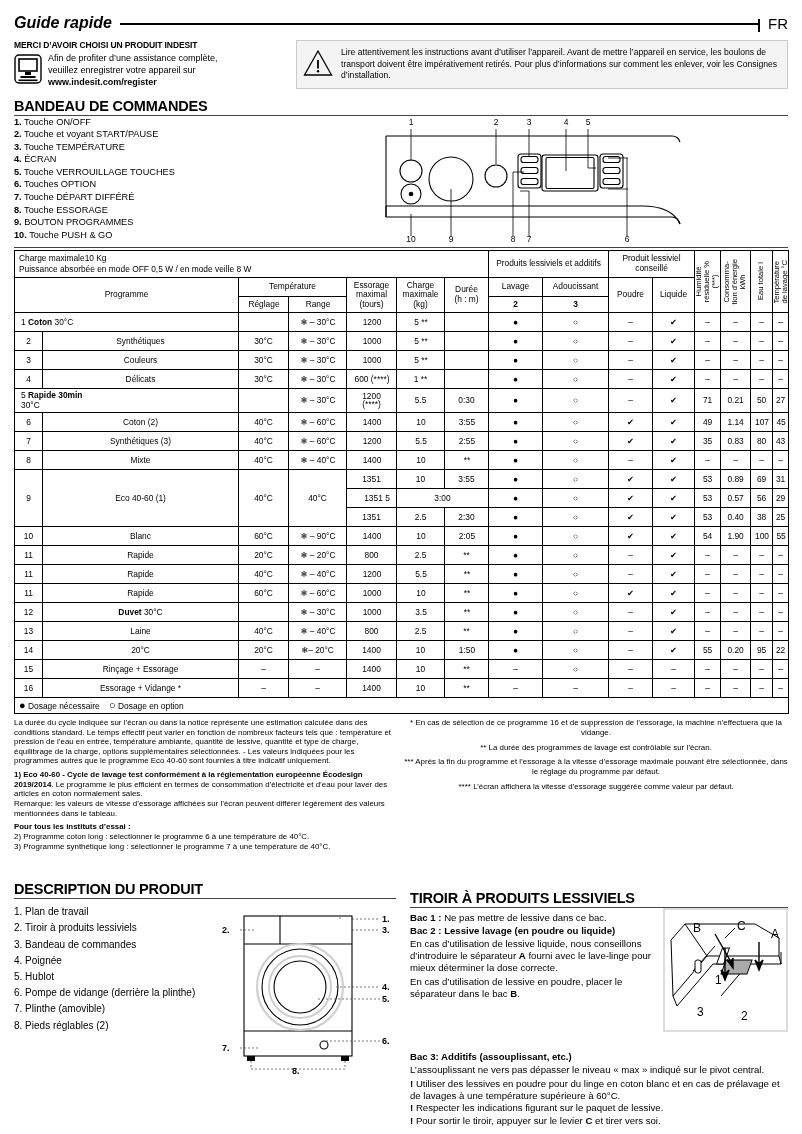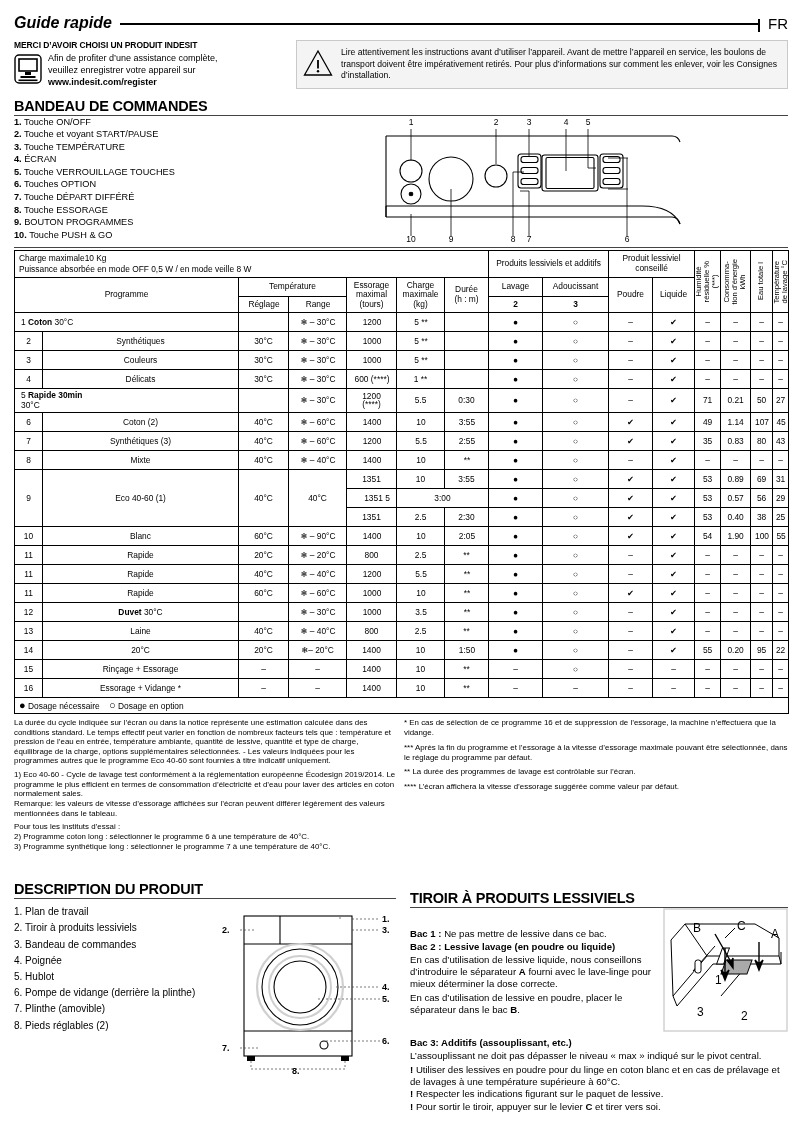--- a/index.html
+++ b/index.html
@@ -60,39 +60,39 @@
   .dot { font-size:11px; line-height:1; }
   .circ { font-size:11px; line-height:1; }
   .chk { font-size:10px; line-height:1; }
   .lname { text-align:left !important; padding-left:6px !important; }
   .lpad { text-align:right; padding-left:2px !important;margin-top:48px;}
   .legend td { text-align:left !important; font-size:9px; padding:2px 4px !important; }
 
   
   .notes { display:flex; gap:8px; margin-top:4px; }
   .notes-l { width:382px; font-size:7.9px; line-height:1.22; }
-  .notes-r { flex:1; font-size:7.9px; line-height:1.3; }
+  .notes-r { flex:1; font-size:7.9px; line-height:1.3;text-align:center; }
   .notes-l p, .notes-r p { margin:0 0 4px 0; }
-  .notes b { font-weight:normal; }
+  .notes b { font-weight:bold; }
   .ast { font-size:8px; }
 
   
   .bottom { display:flex; gap:14px; margin-top:26px; }
   .bl { width:382px; }
   .br { flex:1; }
   .desc-list { margin-top:5px; }
   .desc-list li { list-style:none; font-size:10px; line-height:1.62; }
   .desc-flex { display:flex; }
   .desc-txt { width:200px; }
   .desc-img { flex:1; position:relative; }
 
   .drawer-txt { font-size:9.6px; line-height:1.28; margin-top:4px; }
   .drawer-txt b { font-weight:bold; }
   .drawer-flex { display:flex; gap:6px; }
-  .drawer-col { flex:1;margin-top:16px; }
+  .drawer-col { flex:1; }
   .drawer-pic { width:125px; flex:0 0 125px; }
   .bang { font-weight:bold; }
   .dr-list { margin-top:2px; font-size:9.6px; line-height:1.28; }
 </style>
 </head>
 <body>
 
 <div class="page">
 
   <div class="hdr">
@@ -638,22 +638,22 @@
         <span>Remarque: les valeurs de vitesse d’essorage affichées sur l’écran peuvent différer légèrement des valeurs mentionnées dans le tableau.</span>
       </p>
       <p>
         <b>Pour tous les instituts d’essai :</b><br>
         <span>2)  Programme coton long : sélectionner le programme 6 à une température de 40°C.</span><br>
         <span>3)  Programme synthétique long : sélectionner le programme 7 à une température de 40°C.</span>
       </p>
     </div>
     <div class="notes-r">
       <p><span class="ast">*</span> <span>En cas de sélection de ce programme 16 et de suppression de l’essorage, la machine n’effectuera que la vidange.</span></p>
+      <p><span class="ast">**</span> <span>La durée des programmes de lavage est contrôlable sur l’écran.</span></p>
       <p><span class="ast">***</span> <span>Après la fin du programme et l’essorage à la vitesse d’essorage maximale pouvant être sélectionnée, dans le réglage du programme par défaut.</span></p>
-      <p><span class="ast">**</span> <span>La durée des programmes de lavage est contrôlable sur l’écran.</span></p>
       <p><span class="ast">****</span> <span>L’écran affichera la vitesse d’essorage suggérée comme valeur par défaut.</span></p>
     </div>
   </div>
 
   <div class="bottom">
 
     <div class="bl">
       <div class="sec-title" style="margin-top:0">DESCRIPTION DU PRODUIT</div>
       <div class="sec-rule"></div>
       <div class="desc-flex">
@@ -755,23 +755,23 @@
               <text x="74" y="22">C</text>
               <text x="108" y="30">A</text>
               <text x="52" y="76">1</text>
               <text x="78" y="112">2</text>
               <text x="34" y="108">3</text>
             </g>
           </svg>
         </div>
       </div>
 
-      <div class="drawer-txt" style="margin-top:2px">
+      <div class="drawer-txt" style="margin-top:16px">
         <b>Bac 3: Additifs (assouplissant, etc.)</b><br>
-        <span>L’assouplissant ne doit pas dépasser le niveau « max » indiqué sur le pivot central.</span>
+        <span>L’assouplissant ne vers pas dépasser le niveau « max » indiqué sur le pivot central.</span>
       </div>
 
       <div class="dr-list">
         <div><span class="bang">!</span> <span>Utiliser des lessives en poudre pour du linge en coton blanc et en cas de prélavage et de lavages à une température supérieure à 60°C.</span></div>
         <div><span class="bang">!</span> <span>Respecter les indications figurant sur le paquet de lessive.</span></div>
         <div><span class="bang">!</span> <span>Pour sortir le tiroir, appuyer sur le levier </span><b>C</b><span> et tirer vers soi.</span></div>
       </div>
     </div>
   </div>
 

